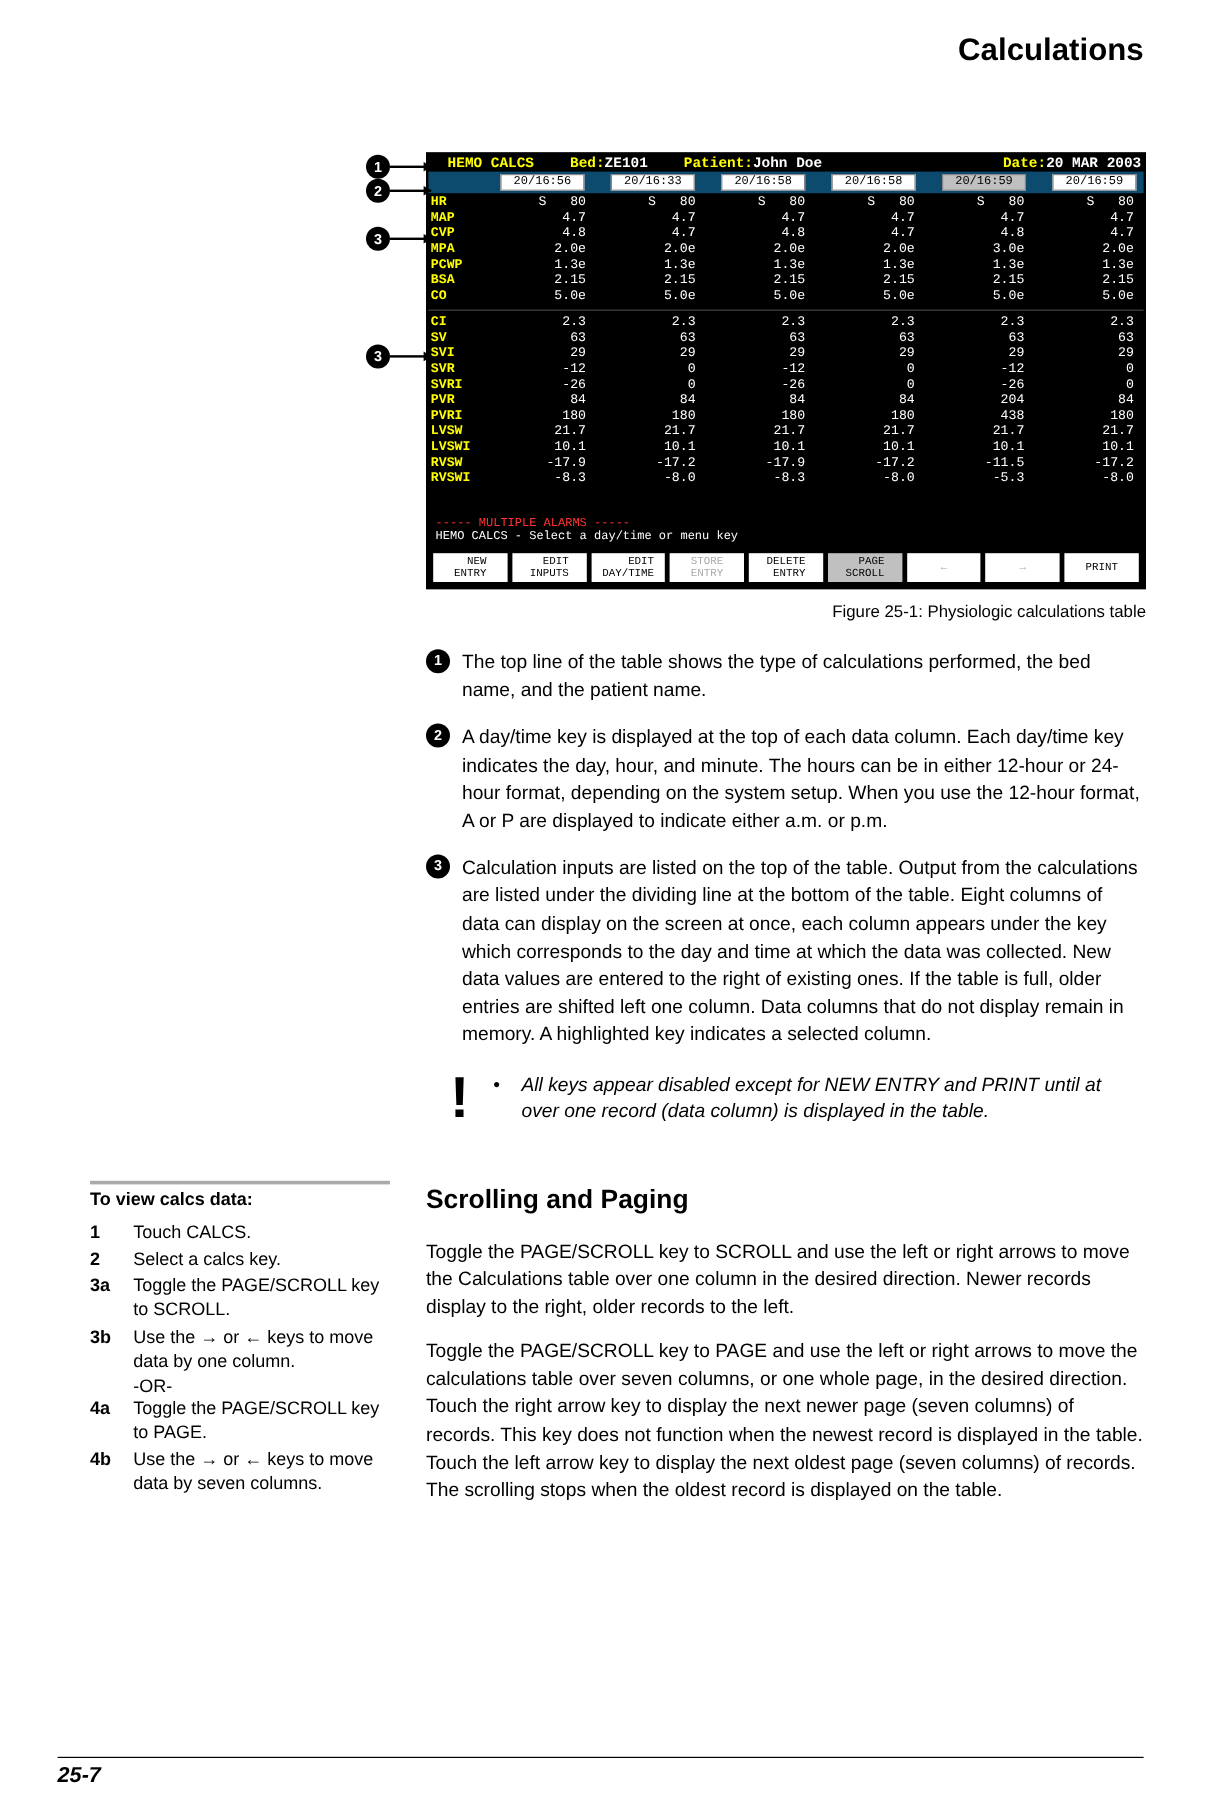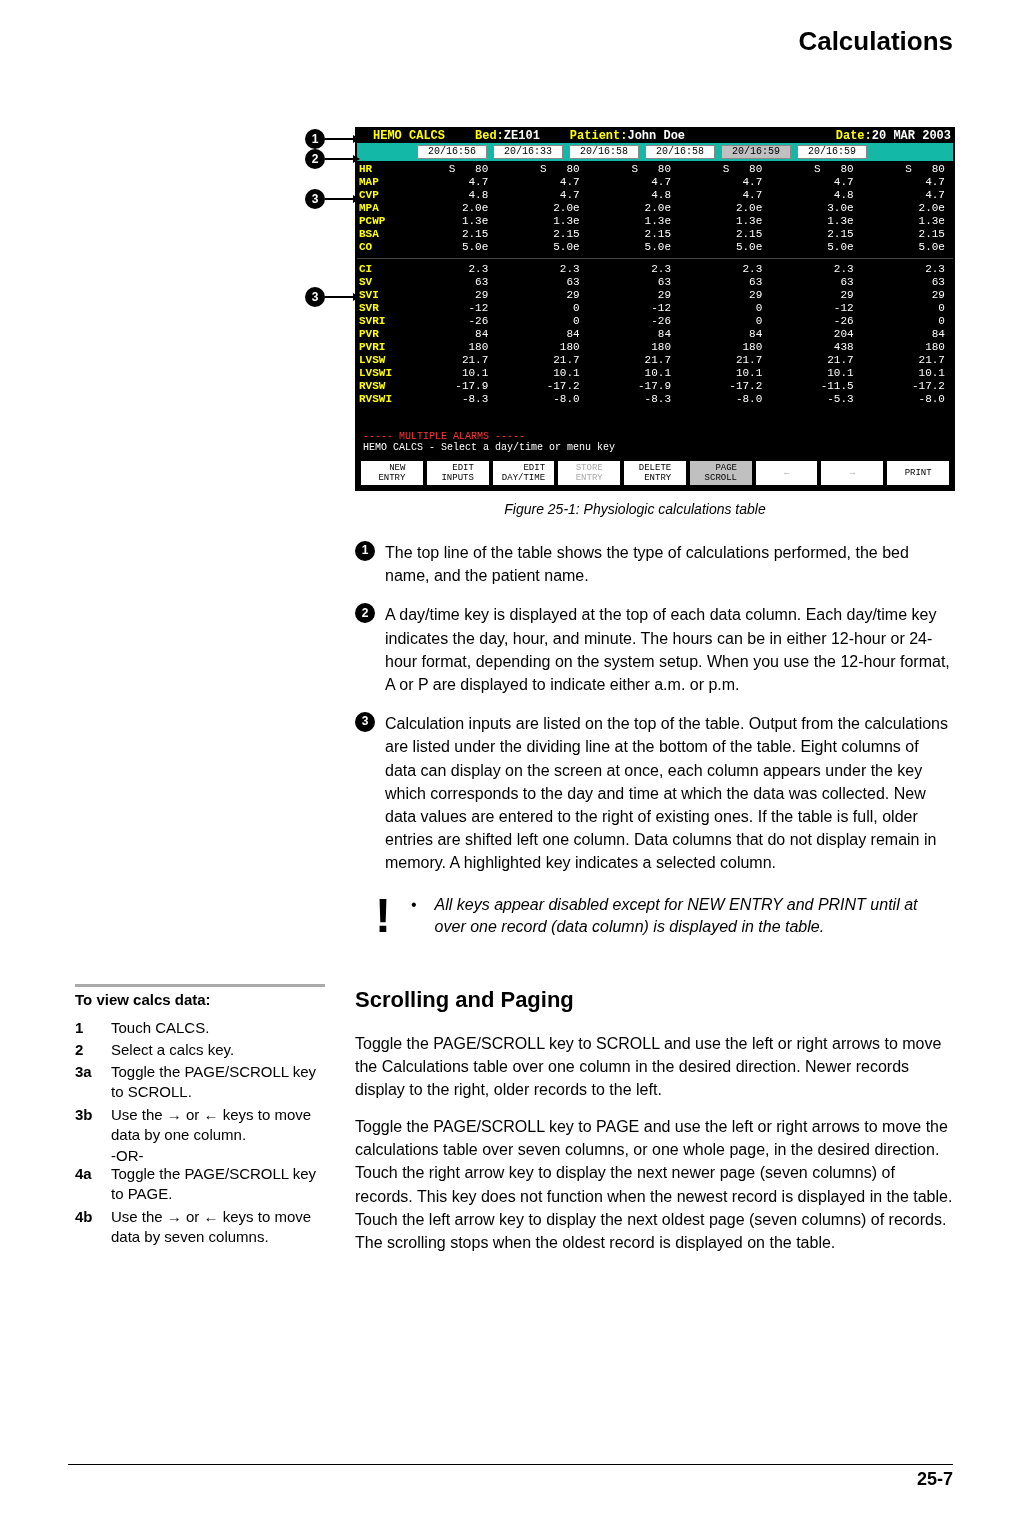--- a/index.html
+++ b/index.html
@@ -78,23 +78,23 @@
     font-weight: bold;
     font-size: 12px;
     margin-left: 14px;
   }
   .mon-title .t1 { color: #ffff00; }
   .mon-title .lab { color: #ffff00; margin-left: 30px; }
   .mon-title .val { color: #fff; }
   .mon-title .datelab { color: #ffff00; margin-left: auto; }
   .mon-time-row {
     display: flex;
-    background: #14b8a6;
+    background: #0c4a6e;
     padding: 2px 2px 2px 60px;
-    gap: 6px;
+    gap: 22px;
   }
   .time-btn {
     background: #fff;
     color: #000;
     font-size: 10px;
     padding: 1px 4px;
     min-width: 70px;
     text-align: center;
     border: 1px solid #888;
   }
@@ -153,22 +153,21 @@
     padding: 2px 1px;
     min-height: 22px;
     display: flex;
     align-items: center;
     justify-content: center;
     white-space: pre-line;
   }
   .softkey.disabled { color: #aaa; }
   .softkey.sel { background: #c0c0c0; }
   .figcaption {
-    text-align: center;
-    font-style: italic;
+    text-align: right;
     font-size: 14px;
     margin: 8px 0 24px 240px;
     width: 640px;
   }
   .numbered-list {
     margin-left: 280px;
     margin-right: 0;
   }
   .num-item {
     display: flex;
@@ -234,25 +233,25 @@
   }
   .main-col h2 {
     font-size: 22px;
     font-weight: bold;
     margin: 0 0 16px 0;
   }
   .main-col p { margin: 0 0 14px 0; }
   .footer {
     position: absolute;
     bottom: 26px;
-    left: 68px;
+    left: 48px;
     right: 60px;
     border-top: 1px solid #000;
     padding-top: 4px;
-    text-align: right;
+    font-style: italic;
     font-weight: bold;
     font-size: 18px;
   }
 </style>
 </head>
 <body>
 
 <div class="page">
   <div class="header-title">Calculations</div>
 

